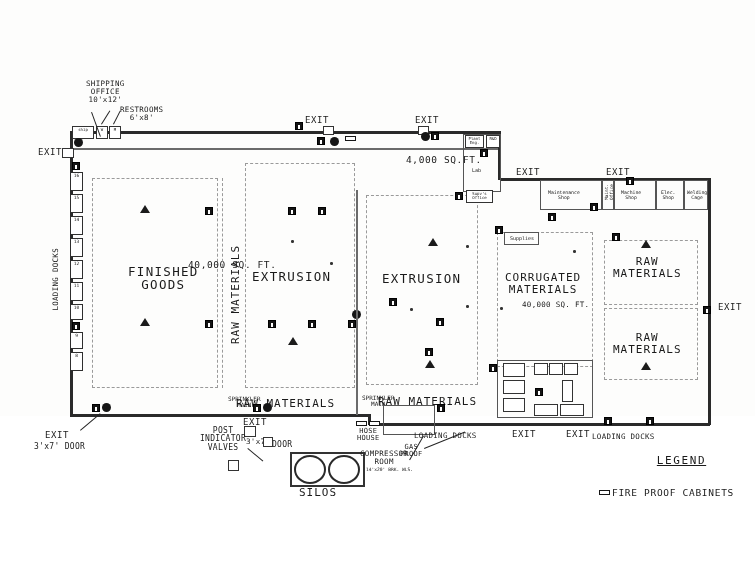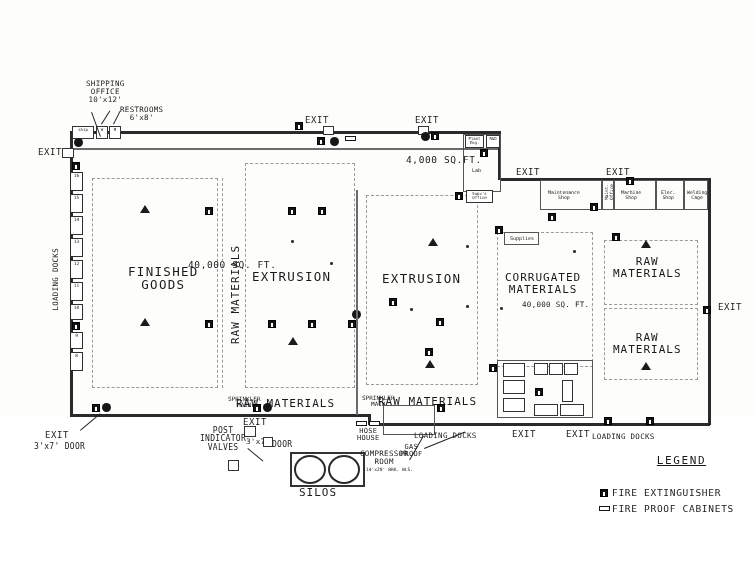--- a/index.html
+++ b/index.html
@@ -280,25 +280,19 @@
   <div class="lbl t-small" style="left:592px;top:433px;">LOADING DOCKS</div>
   <div class="sym ext" style="left:604px;top:417px;"></div>
   <div class="sym ext" style="left:646px;top:417px;"></div>
 
   <div id="legend">
     <div class="lbl t-legt" style="position:relative;left:8px;top:0;">LEGEND</div>
     <div style="height:18px;"></div>
 
     <div class="legrow">
       <span class="legsym">
-          <span class="ext" style="position:relative;"></span>
-        </span>
-      <span class="t-leg">FIRE EXTINGUISHER</span>
-    </div>
-    <div class="legrow">
-      <span class="legsym">
           <span class="cab" style="position:relative;"></span>
         </span>
       <span class="t-leg">FIRE PROOF CABINETS</span>
     </div>
   </div>
 
 </div>
 
 </body></html>

